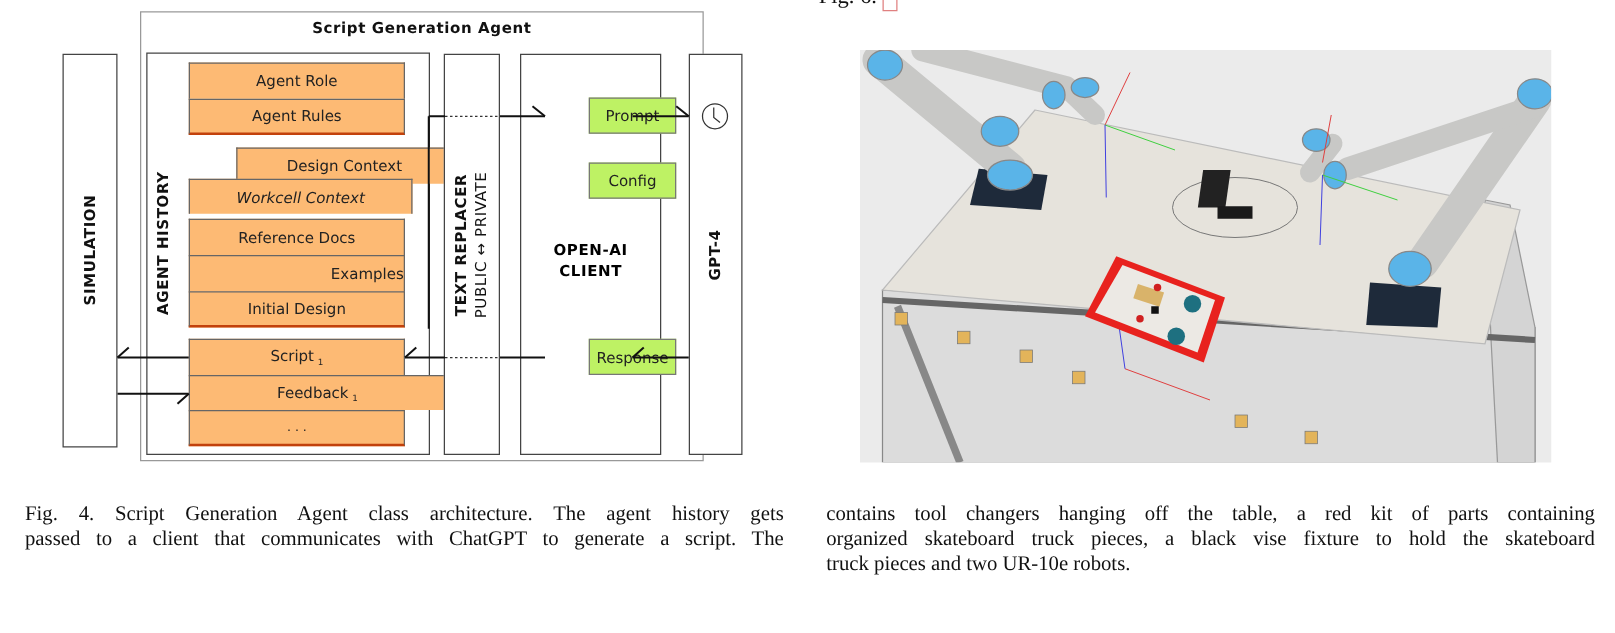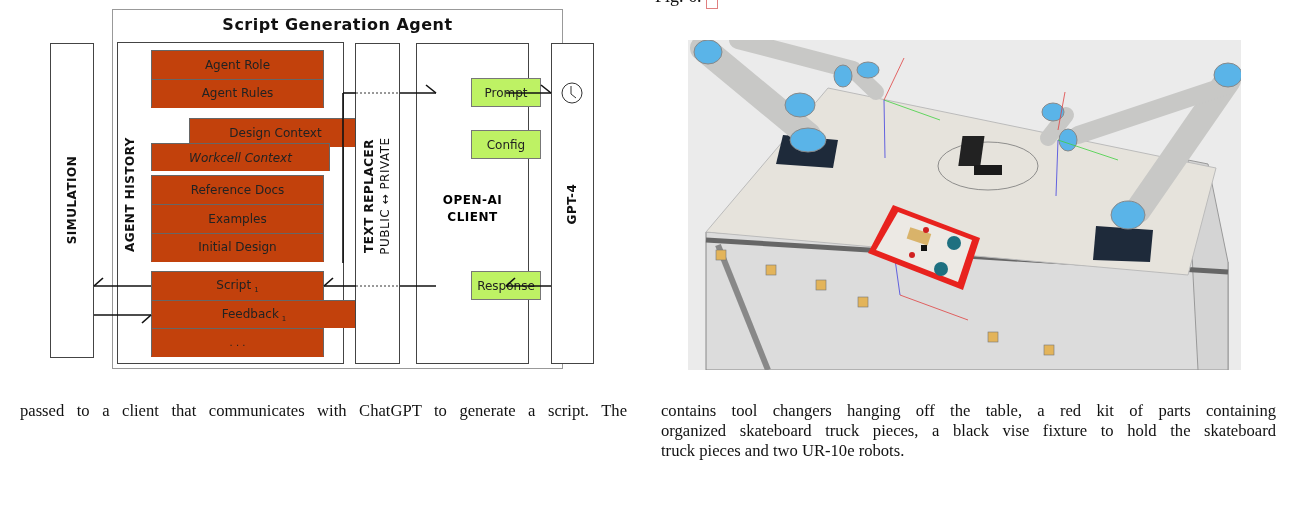--- a/index.html
+++ b/index.html
@@ -1,20 +1,20 @@
 <!DOCTYPE html>
 <html><head>
 <meta charset="utf-8">
 <style>
   html, body { margin:0; padding:0; background:#ffffff; }
   body { width:1292px; height:506px; position:relative; overflow:hidden; font-family:"DejaVu Sans", sans-serif; }
   .abs { position:absolute; box-sizing:border-box; }
   .box { border:1px solid #444; background:#fff; }
   .lbox { border:1px solid #777; background:#bef264;margin-left:35px; }
-  .cell { position:absolute; box-sizing:border-box; border:1px solid #666; border-bottom:none; background:#c2410c;
+  .cell { position:absolute; box-sizing:border-box; border:1px solid #666; border-bottom:none; background:#fdba74;
           display:flex; align-items:center; justify-content:center; font-size:12px; color:#222; }
   .cell.last { border-bottom:2px solid #c2410c; }
   .vlabel { position:absolute; transform:rotate(-90deg); transform-origin:center center; white-space:nowrap;
             font-size:12px; color:#111; text-align:center; }
   .bold { font-weight:bold; letter-spacing:0.5px; }
   .small { font-size:12px; color:#222; display:flex; align-items:center; justify-content:center; }
   sub { font-size:7px; vertical-align:-3px; margin-left:3px; }
   .caption { position:absolute; font-family:"Liberation Serif", serif; font-size:16.6px; line-height:20px; color:#111; text-align:justify; }
   .caption .line { display:block; text-align:justify; text-align-last:justify; white-space:nowrap; }
   .caption .line.end { text-align-last:left; }
@@ -25,21 +25,21 @@
 <body>
 
 <div class="abs" style="left:655px; top:-14px; font-family:'Liberation Serif',serif; font-size:18px; color:#111;">
   <span>Fig. 6.</span>
 </div>
 <div class="abs" style="left:706px; top:-4px; width:12px; height:13px; border:1px solid #e08080;"></div>
 
 <div>
 
   <div class="abs" style="left:112px; top:9px; width:451px; height:360px; border:1px solid #999;"></div>
-  <div class="abs bold" style="left:112px; top:15px; width:451px; text-align:center; font-size:16px; color:#111;">Script Generation Agent</div>
+  <div class="abs bold" style="left:112px; top:15px; width:451px; text-align:center; font-size:12px; color:#111;">Script Generation Agent</div>
 
   <div class="abs box" style="left:50px; top:43px; width:44px; height:315px;"></div>
   <div class="vlabel bold" style="left:22px; top:193px; width:100px; font-size:12px;">SIMULATION</div>
 
   <div class="abs box" style="left:117px; top:42px; width:227px; height:322px;"></div>
   <div class="vlabel bold" style="left:80px; top:195px; width:100px; font-size:12px;">AGENT HISTORY</div>
 
   <div class="cell" style="left:151px; top:50px; width:173px; height:29px;">
     <span>Agent Role</span>
   </div>
@@ -49,21 +49,21 @@
 
   <div class="cell" style="left:151px; top:118px; width:173px; height:29px;margin-left:38px;">
     <span>Design Context</span>
   </div>
   <div class="cell" style="left:151px; top:143px; width:179px; height:28px;font-style:italic;">
     <span>Workcell Context</span>
   </div>
   <div class="cell" style="left:151px; top:175px; width:173px; height:29px;">
     <span>Reference Docs</span>
   </div>
-  <div class="cell" style="left:151px; top:204px; width:173px; height:29px;">
+  <div class="cell" style="left:151px; top:204px; width:173px; height:29px;justify-content:flex-end;">
     <span>Examples</span>
   </div>
   <div class="cell last" style="left:151px; top:233px; width:173px; height:29px;">
     <span>Initial Design</span>
   </div>
 
   <div class="cell" style="left:151px; top:271px; width:173px; height:29px;">
     <span><span>Script</span><sub>1</sub></span>
   </div>
   <div class="cell" style="left:151px; top:300px; width:206px; height:28px;">
@@ -126,20 +126,21 @@
       <line x1="356" y1="286" x2="400" y2="286"></line>
     </g>
     <g stroke="#333" stroke-width="1" fill="#fff">
       <circle cx="572" cy="93" r="10"></circle>
       <polyline points="571,86 571,94 576,98" fill="none"></polyline>
     </g>
   </svg>
 </div>
 
 <div class="caption" style="left:20px; top:401px; width:607px;">
+  <span class="line">Fig. 4.   Script Generation Agent class architecture. The agent history gets</span>
   <span class="line">passed to a client that communicates with ChatGPT to generate a script. The</span>
 </div>
 
 <div class="photo">
   <svg width="553" height="330" viewBox="0 0 553 330">
 
     <polygon points="18,192 540,222 540,330 18,330" fill="#dcdcdc" stroke="#888" stroke-width="1"></polygon>
     <polygon points="500,120 520,124 540,222 540,330 510,330 505,235" fill="#d4d4d4" stroke="#999" stroke-width="1"></polygon>
     <line x1="18" y1="200" x2="540" y2="232" stroke="#666" stroke-width="5"></line>
     <line x1="30" y1="205" x2="80" y2="330" stroke="#888" stroke-width="6"></line>

